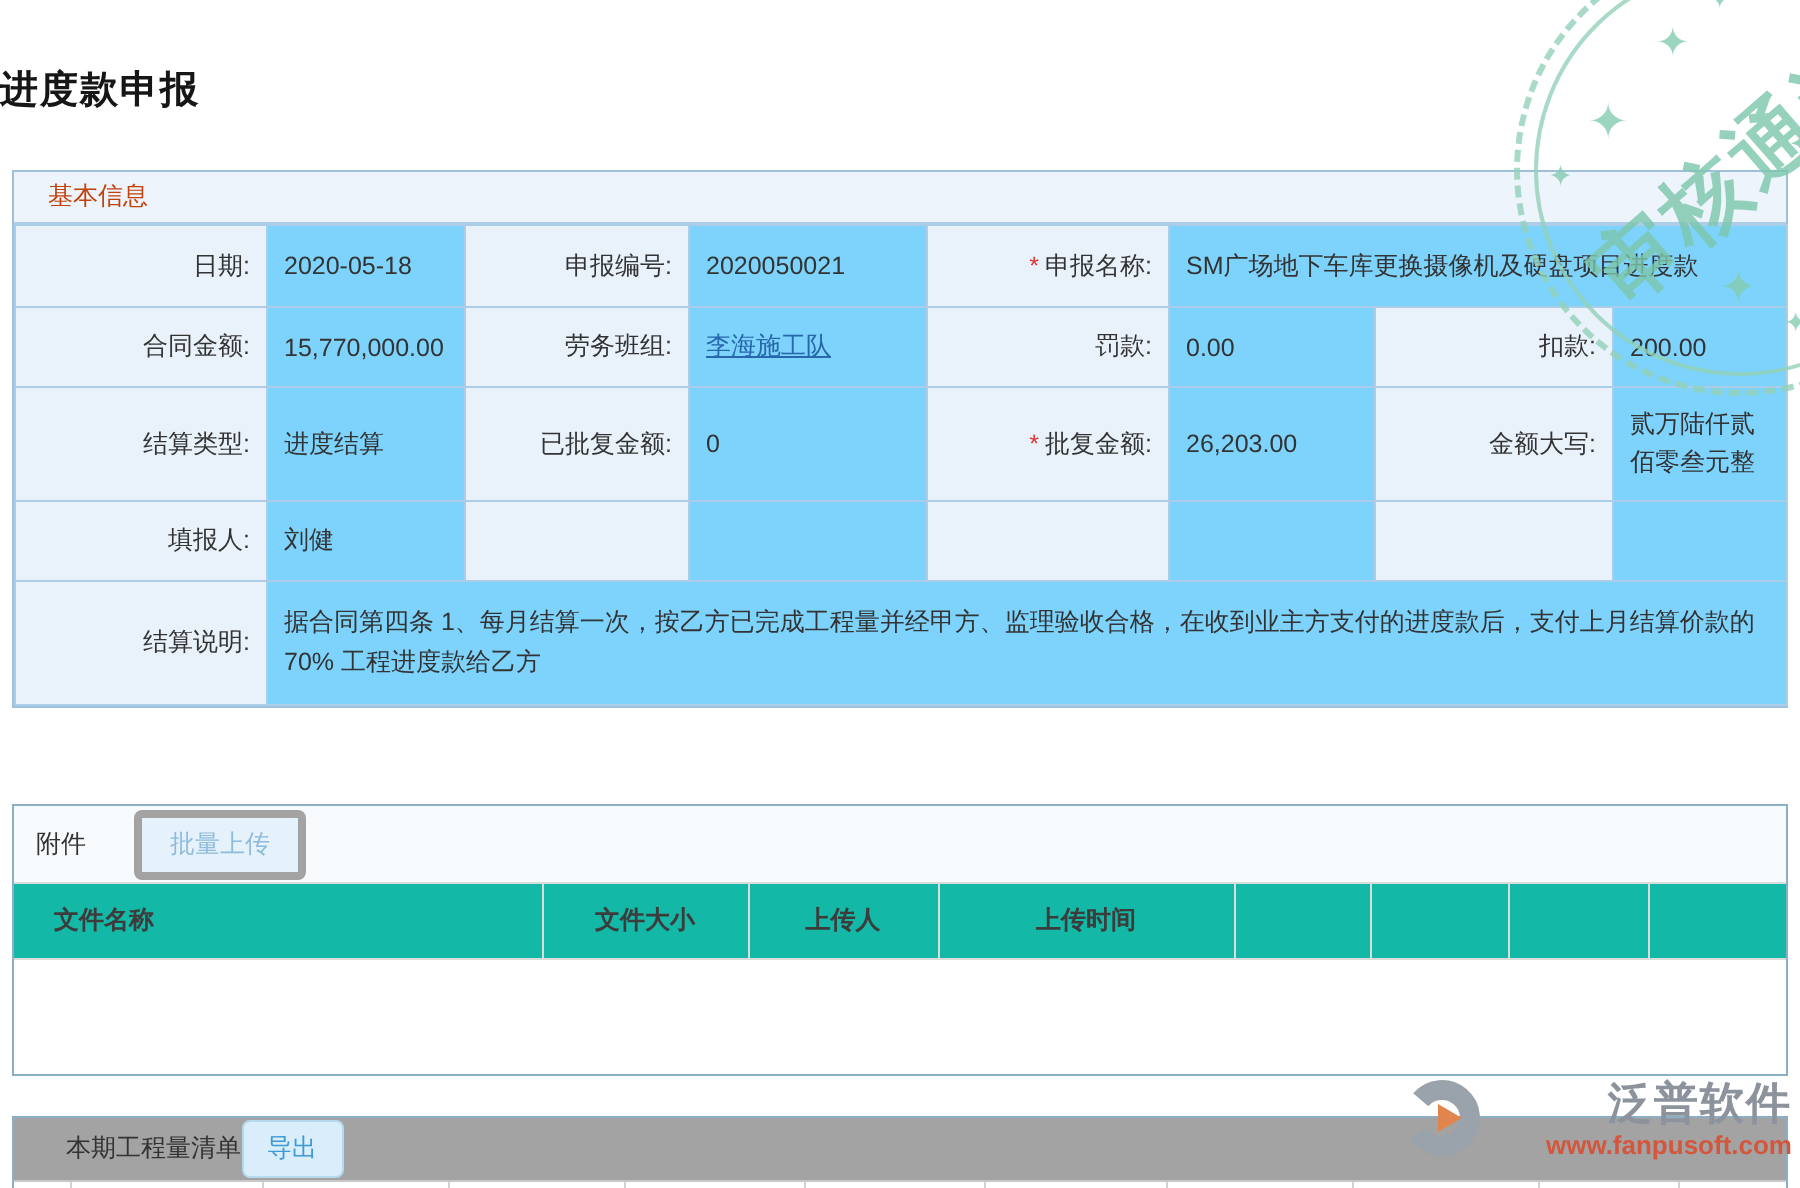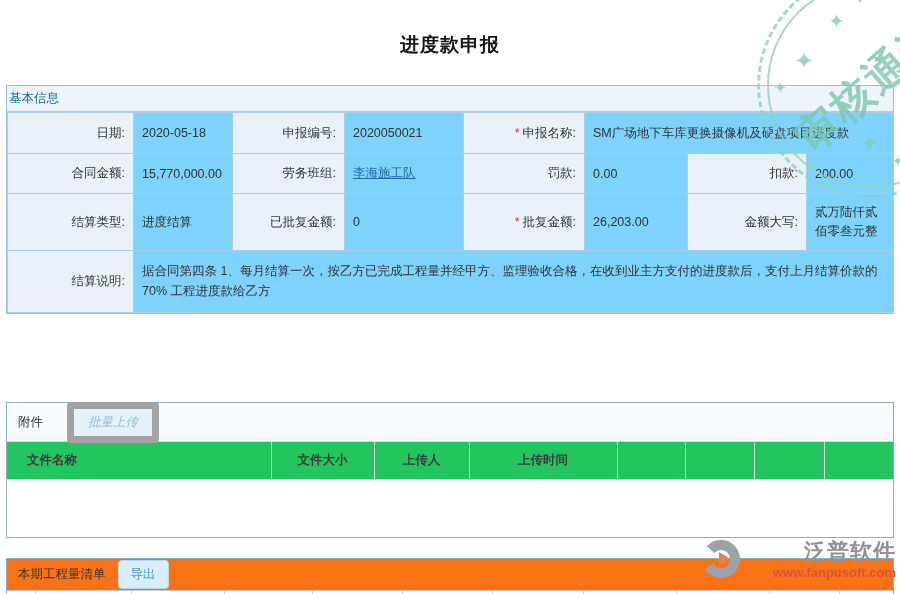--- a/index.html
+++ b/index.html
@@ -1,62 +1,62 @@
 <!DOCTYPE html>
 <html><head>
 <meta charset="utf-8">
 <style>
   * { margin:0; padding:0; box-sizing:border-box; }
   html,body { width:900px; height:594px; background:#fff; overflow:hidden; position:relative;
               font-family:"Liberation Sans","DejaVu Sans",sans-serif; color:#333; }
 
-  .page-title { position:absolute; top:32px; left:0; width:900px; text-align:center;
+  .page-title { position:absolute; top:32px; left:0; width:900px; text-align:left;
                 font-size:19px; font-weight:bold; color:#161616; letter-spacing:1px; }
 
   
   .section { position:absolute; left:6px; width:888px; background:#fff; }
   .sec1 { top:85px;  border:1px solid #9ec0da; }
   .sec2 { top:402px; height:136px; border:1px solid #8aafc7; background:#f8fbfe; }
   .sec3 { top:558px; height:40px;  border:1px solid #8aafc7; border-bottom:none; background:#fff; }
 
   .sec-head { height:26px; line-height:25px; background:#edf4fb; border-bottom:1px solid #abcde8;
-              padding-left:2px; font-size:12.5px; color:#0369a1; }
+              padding-left:17px; font-size:12.5px; color:#c2410c; }
 
   
   table.info { width:100%; border-collapse:collapse; table-layout:fixed; font-size:12.5px;border-radius:23px; }
   table.info td { border:1px solid #abcde8; padding:2px 8px; }
   table.info td.lbl { background:#e9f2fb; text-align:right; color:#333; }
   table.info td.val { background:#7dd3fc; text-align:left; color:#333; }
   table.info tr.r1 { height:41px; } table.info tr.r2 { height:43px; }
   table.info tr.r3 { height:40px; } table.info tr.r4 { height:57px; }
   table.info tr.r5 { height:40px; } table.info tr.r6 { height:62px; }
   .req { color:#e03030; margin-right:3px; font-size:12.5px; }
   a.lnk { color:#2667ad; text-decoration:underline; cursor:pointer; }
   .note-val { line-height:1.55;margin-top:32px; }
 
   
   .att-head { height:38px; display:flex; align-items:center; padding-left:11px; gap:24px;
               font-size:12.5px; color:#333; }
-  .btn-soft { background:#e6f2fb; border:7px solid #a3a3a3; color:#8dbcdc; font-size:12.5px;
+  .btn-soft { background:#e6f2fb; border:4px solid #a3a3a3; color:#8dbcdc; font-size:12.5px;
               padding:5px 14px; border-radius:4px; cursor:pointer;
-              font-family:"Liberation Sans","DejaVu Sans",sans-serif;font-style:italic; }
+              font-family:"Liberation Sans","DejaVu Sans",sans-serif; }
   .btn-blue { background:#d9edfa; border:1px solid #b5d9ee; color:#3e9ad6; font-size:12.5px;
               padding:5px 12px; border-radius:4px; cursor:pointer;
               font-family:"Liberation Sans","DejaVu Sans",sans-serif; }
   table.att { width:100%; border-collapse:collapse; table-layout:fixed; font-size:12.5px;
-              background:#22c55e; }
+              background:#14b8a6; }
   table.att td { border:1px solid #dcdcdc; border-left:none; height:38px; color:#3c3c3c;
                  font-weight:bold; text-align:center; }
   table.att td:last-child { border-right:none; }
   table.att td.first { text-align:left; padding-left:20px; }
   .att-empty { height:57px; background:#fff; }
 
   
-  .ql-head { height:31px; display:flex; align-items:center; padding-left:11px; gap:12px;
-             background:#f97316; font-size:12.5px; color:#333; }
+  .ql-head { height:31px; display:flex; align-items:center; padding-left:26px; gap:0;
+             background:#a3a3a3; font-size:12.5px; color:#333; }
   .cut-row { display:flex; height:9px; border-top:1px solid #c9c9c9; background:#fff; }
   .cut-row .c { border-right:1px solid #d2d2d2; height:100%; }
 
   
   .stamp { position:absolute; left:757px; top:-28px; width:226px; height:226px;
            border:3px dashed #93d1b8; border-radius:50%; opacity:.8; z-index:8;
            pointer-events:none; }
   .stamp-inner { position:absolute; inset:7px; border:2px solid #93d1b8; border-radius:50%; }
   .stamp-text { position:absolute; left:50%; top:50%; transform:translate(-50%,-50%) rotate(-41deg);
                 font-size:42px; font-weight:bold; color:#7cc7ab; letter-spacing:3px;
@@ -117,20 +117,30 @@
     <tr class="r4">
       <td class="lbl"><span>结算类型:</span></td>
       <td class="val">进度结算</td>
       <td class="lbl"><span>已批复金额:</span></td>
       <td class="val">0</td>
       <td class="lbl"><span class="req">*</span><span>批复金额:</span></td>
       <td class="val">26,203.00</td>
       <td class="lbl"><span>金额大写:</span></td>
       <td class="val note-val">贰万陆仟贰佰零叁元整</td>
     </tr>
+    <tr class="r5">
+      <td class="lbl"><span>填报人:</span></td>
+      <td class="val">刘健</td>
+      <td class="lbl"></td>
+      <td class="val"></td>
+      <td class="lbl"></td>
+      <td class="val"></td>
+      <td class="lbl"></td>
+      <td class="val"></td>
+    </tr>
     <tr class="r6">
       <td class="lbl"><span>结算说明:</span></td>
       <td class="val note-val" colspan="7">据合同第四条 1、每月结算一次，按乙方已完成工程量并经甲方、监理验收合格，在收到业主方支付的进度款后，支付上月结算价款的70% 工程进度款给乙方</td>
     </tr>
   </tbody>
     </table>
 </div>
 
 <div class="section sec2">
   <div class="att-head">

